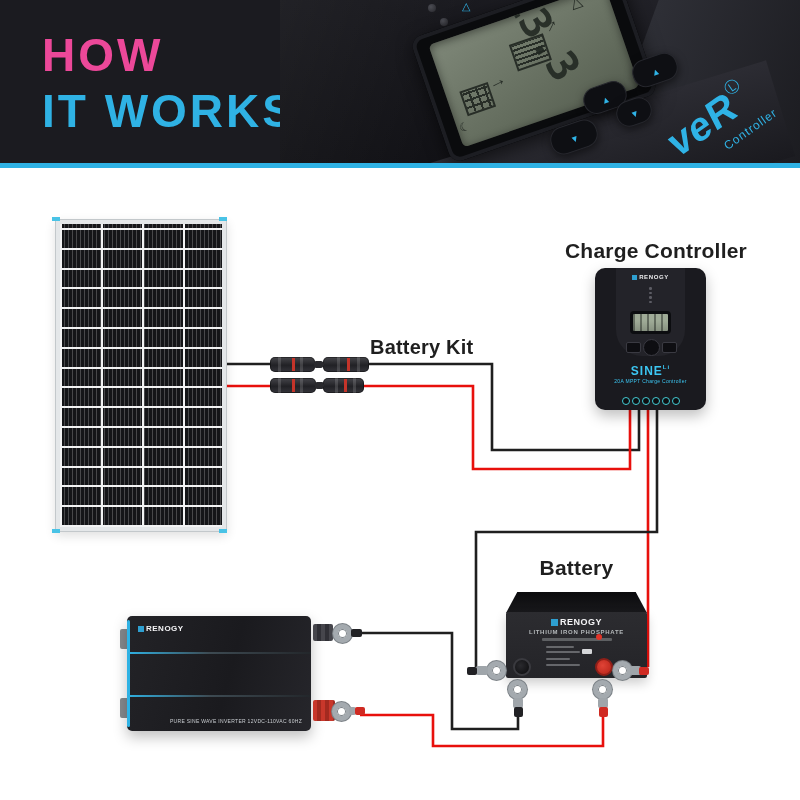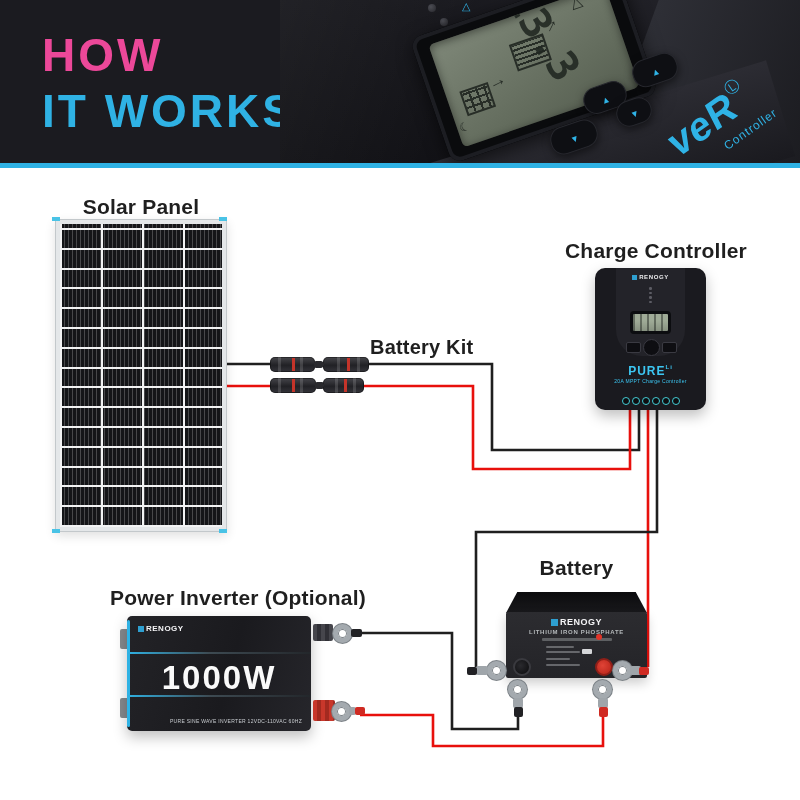--- a/index.html
+++ b/index.html
@@ -192,25 +192,23 @@
 
   <svg class="wires" width="800" height="800" viewBox="0 0 800 800">
     <path d="M227 364 H492 V450 H639 V409" fill="none" stroke-width="2.6" stroke="#1f1f1f"></path>
     <path d="M227 386 H473 V469 H630 V409" fill="none" stroke-width="2.6" stroke="#e8100c"></path>
     <path d="M648 409 V667" fill="none" stroke-width="2.6" stroke="#e8100c"></path>
     <path d="M657 409 V532 H476 V667" fill="none" stroke-width="2.6" stroke="#1f1f1f"></path>
     <path d="M356 633 H452 V729 H518 V716" fill="none" stroke-width="2.6" stroke="#1f1f1f"></path>
     <path d="M360 715 H433 V746 H603 V717" fill="none" stroke-width="2.6" stroke="#e8100c"></path>
   </svg>
 
-  <div class="lbl" style="left:55px;top:195px;width:172px;text-align:center;">Solar Panel</div>
   <div class="lbl" style="left:370px;top:336px;font-size:20px;">Battery Kit</div>
   <div class="lbl" style="left:565px;top:239px;">Charge Controller</div>
   <div class="lbl" style="left:506px;top:556px;width:141px;text-align:center;">Battery</div>
-  <div class="lbl" style="left:110px;top:586px;">Power Inverter (Optional)</div>
 
   <div class="solar">
     <div class="cells"></div>
   </div>
   <div class="tick" style="left:52px;top:217px;"></div>
   <div class="tick" style="left:219px;top:217px;"></div>
   <div class="tick" style="left:52px;top:529px;"></div>
   <div class="tick" style="left:219px;top:529px;"></div>
 
   <div class="mc4" style="left:270px;top:357px;width:45px;">
@@ -244,21 +242,21 @@
     <div class="ctrl-leds">
         <b></b>
         <b></b>
         <b></b>
         <b></b>
       </div>
     <div class="ctrl-lcd"></div>
     <div class="ctrl-btn" style="left:31px;top:74px;width:13px;height:9px;"></div>
     <div class="ctrl-dpad"></div>
     <div class="ctrl-btn" style="left:67px;top:74px;width:13px;height:9px;"></div>
-    <div class="ctrl-model"><span>PURE</span><span class="mk">Li</span></div>
+    <div class="ctrl-model"><span>SINE</span><span class="mk">Li</span></div>
     <div class="ctrl-sub">20A MPPT Charge Controller</div>
     <div class="ctrl-terms">
       <b></b>
         <b></b>
         <b></b>
         <b></b>
         <b></b>
         <b></b>
     </div>
   </div>
@@ -300,19 +298,18 @@
   <span class="ring" style="left:332px;top:702px;"></span>
   <span class="sleeve" style="left:349px;top:707px;width:7px;height:8px;"></span>
   <span class="crimp" style="left:355px;top:707px;width:10px;height:8px;background:#cf2a22;"></span>
 
   <div class="inv-tab" style="left:120px;top:629px;"></div>
   <div class="inv-tab" style="left:120px;top:698px;"></div>
   <div class="inverter">
     <div class="inv-sep" style="top:36px;"></div>
     <div class="inv-sep" style="top:79px;"></div>
     <div class="inv-brand"><span class="sq"></span><span>RENOGY</span></div>
-    <div class="inv-power">1000W</div>
     <div class="inv-note">PURE SINE WAVE INVERTER 12VDC-110VAC 60HZ</div>
   </div>
   <div class="inv-block inv-neg"></div>
   <div class="inv-block inv-pos"></div>
 
 </div>
 
 </body></html>

